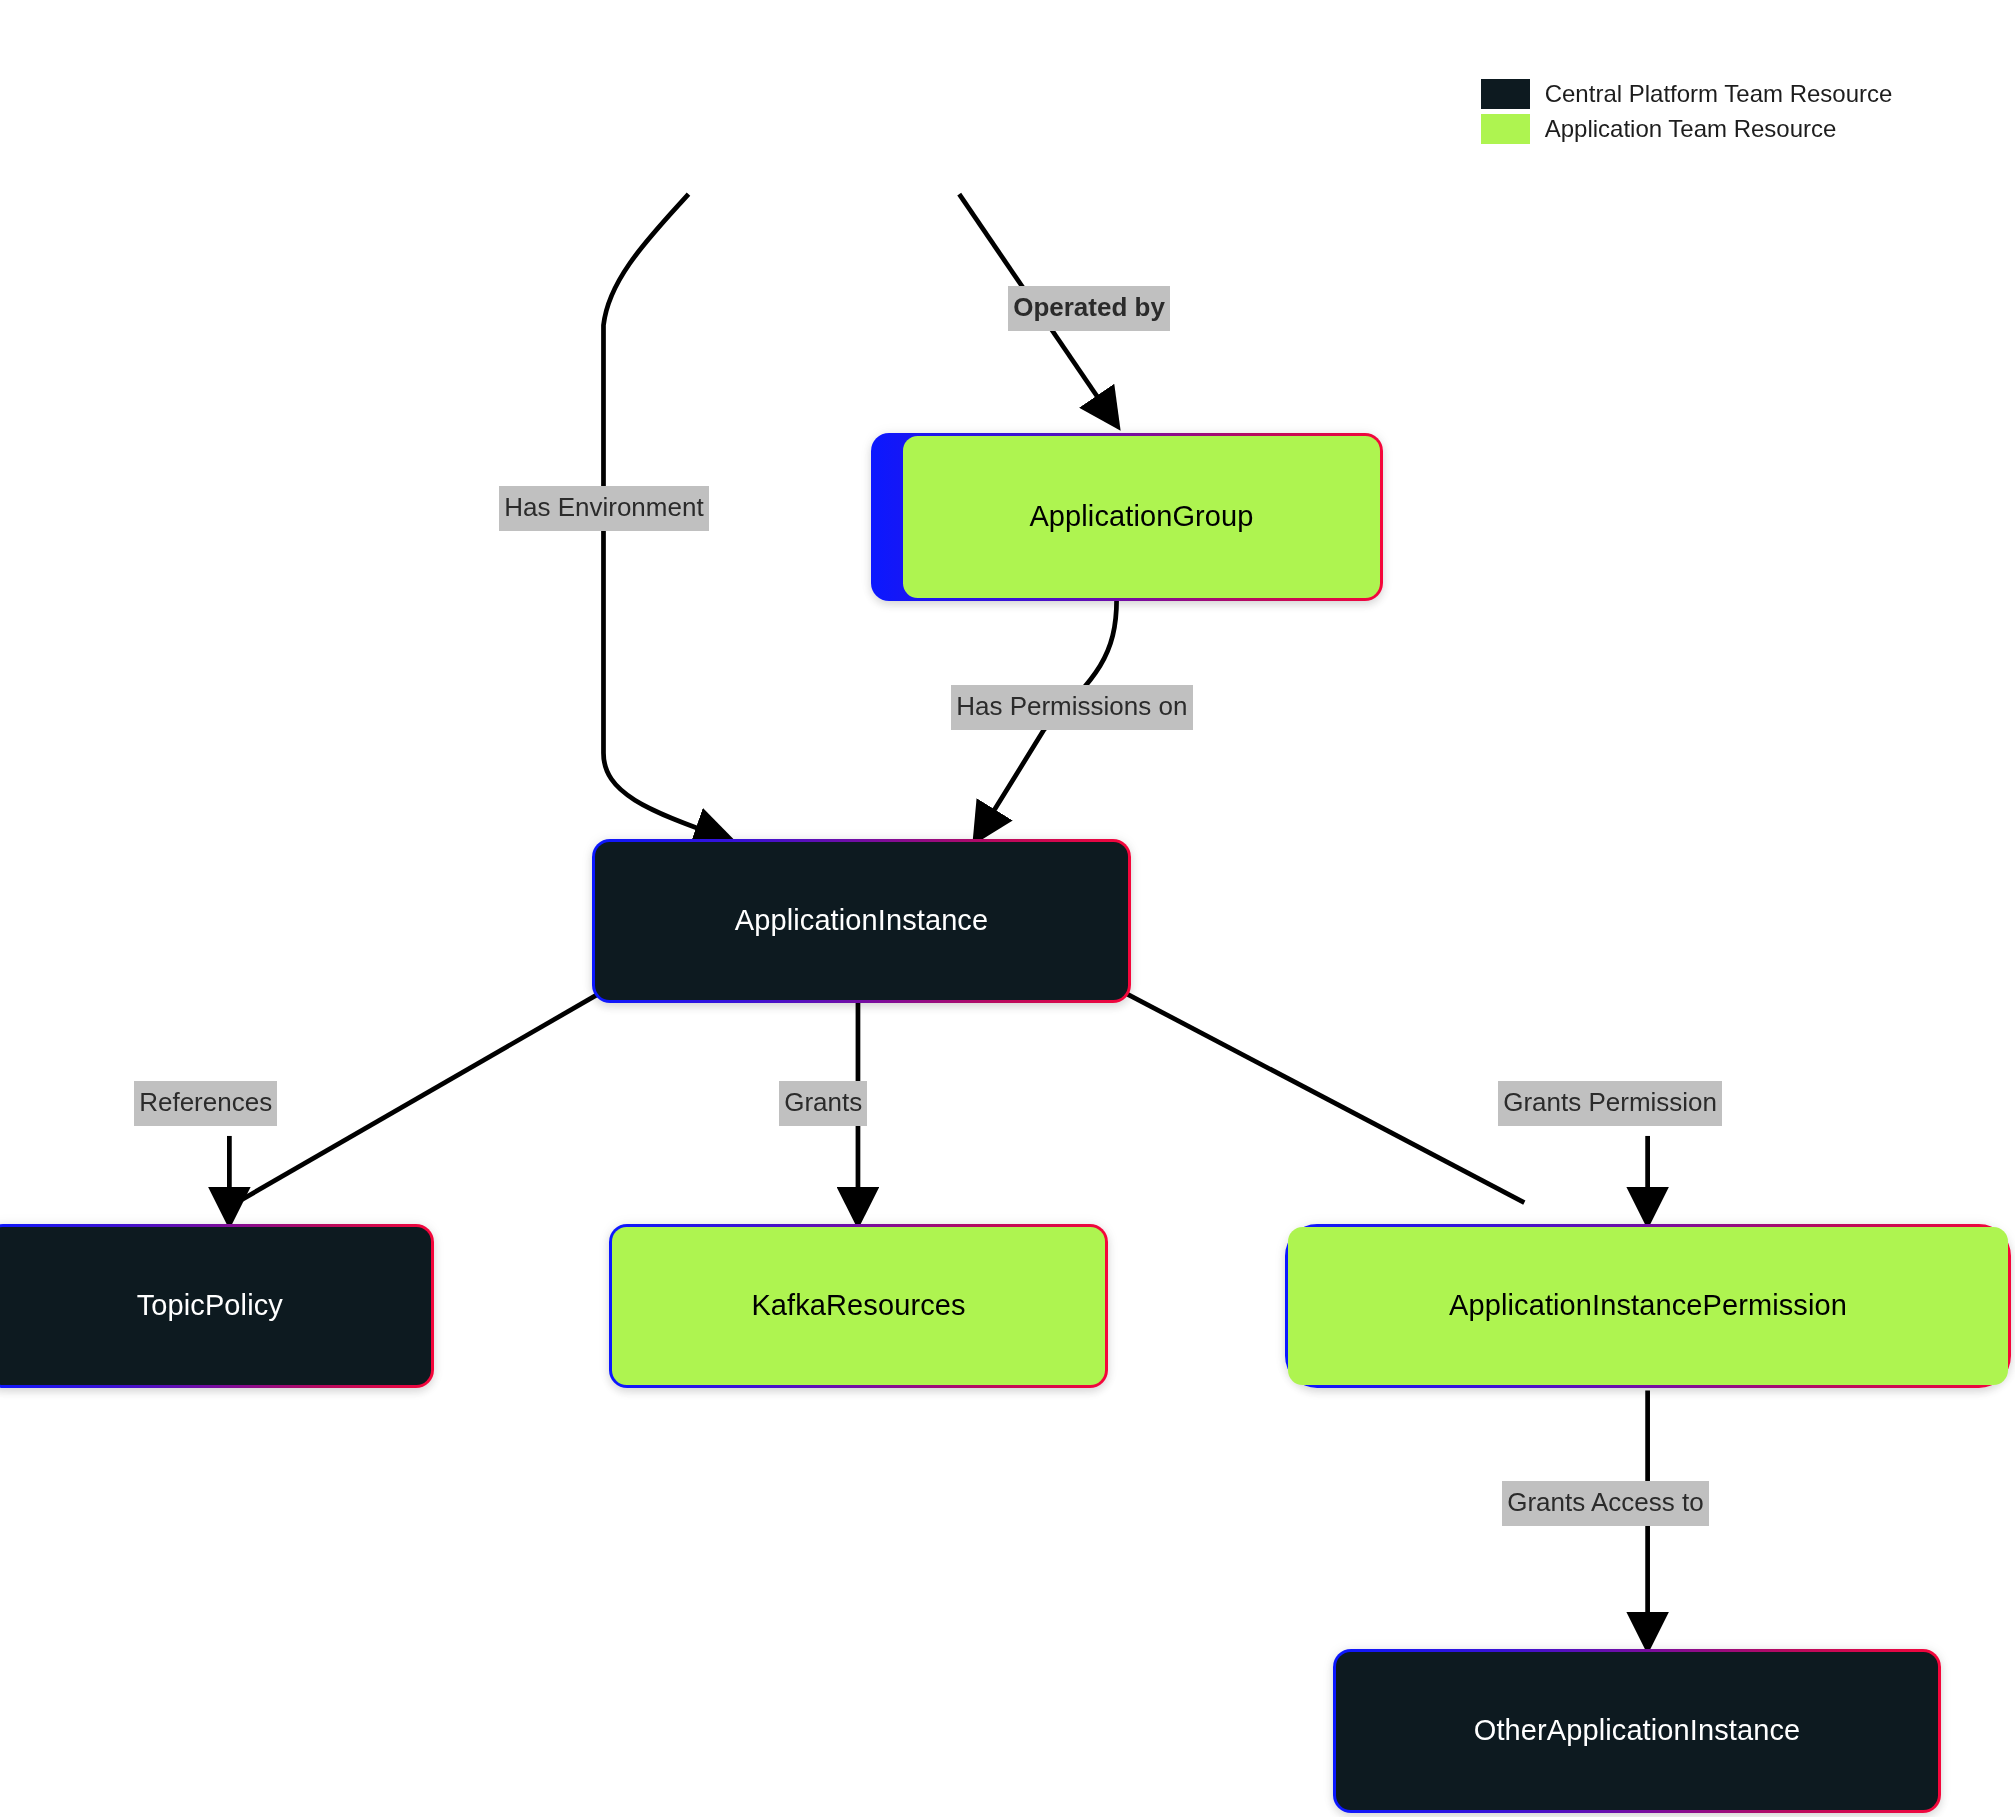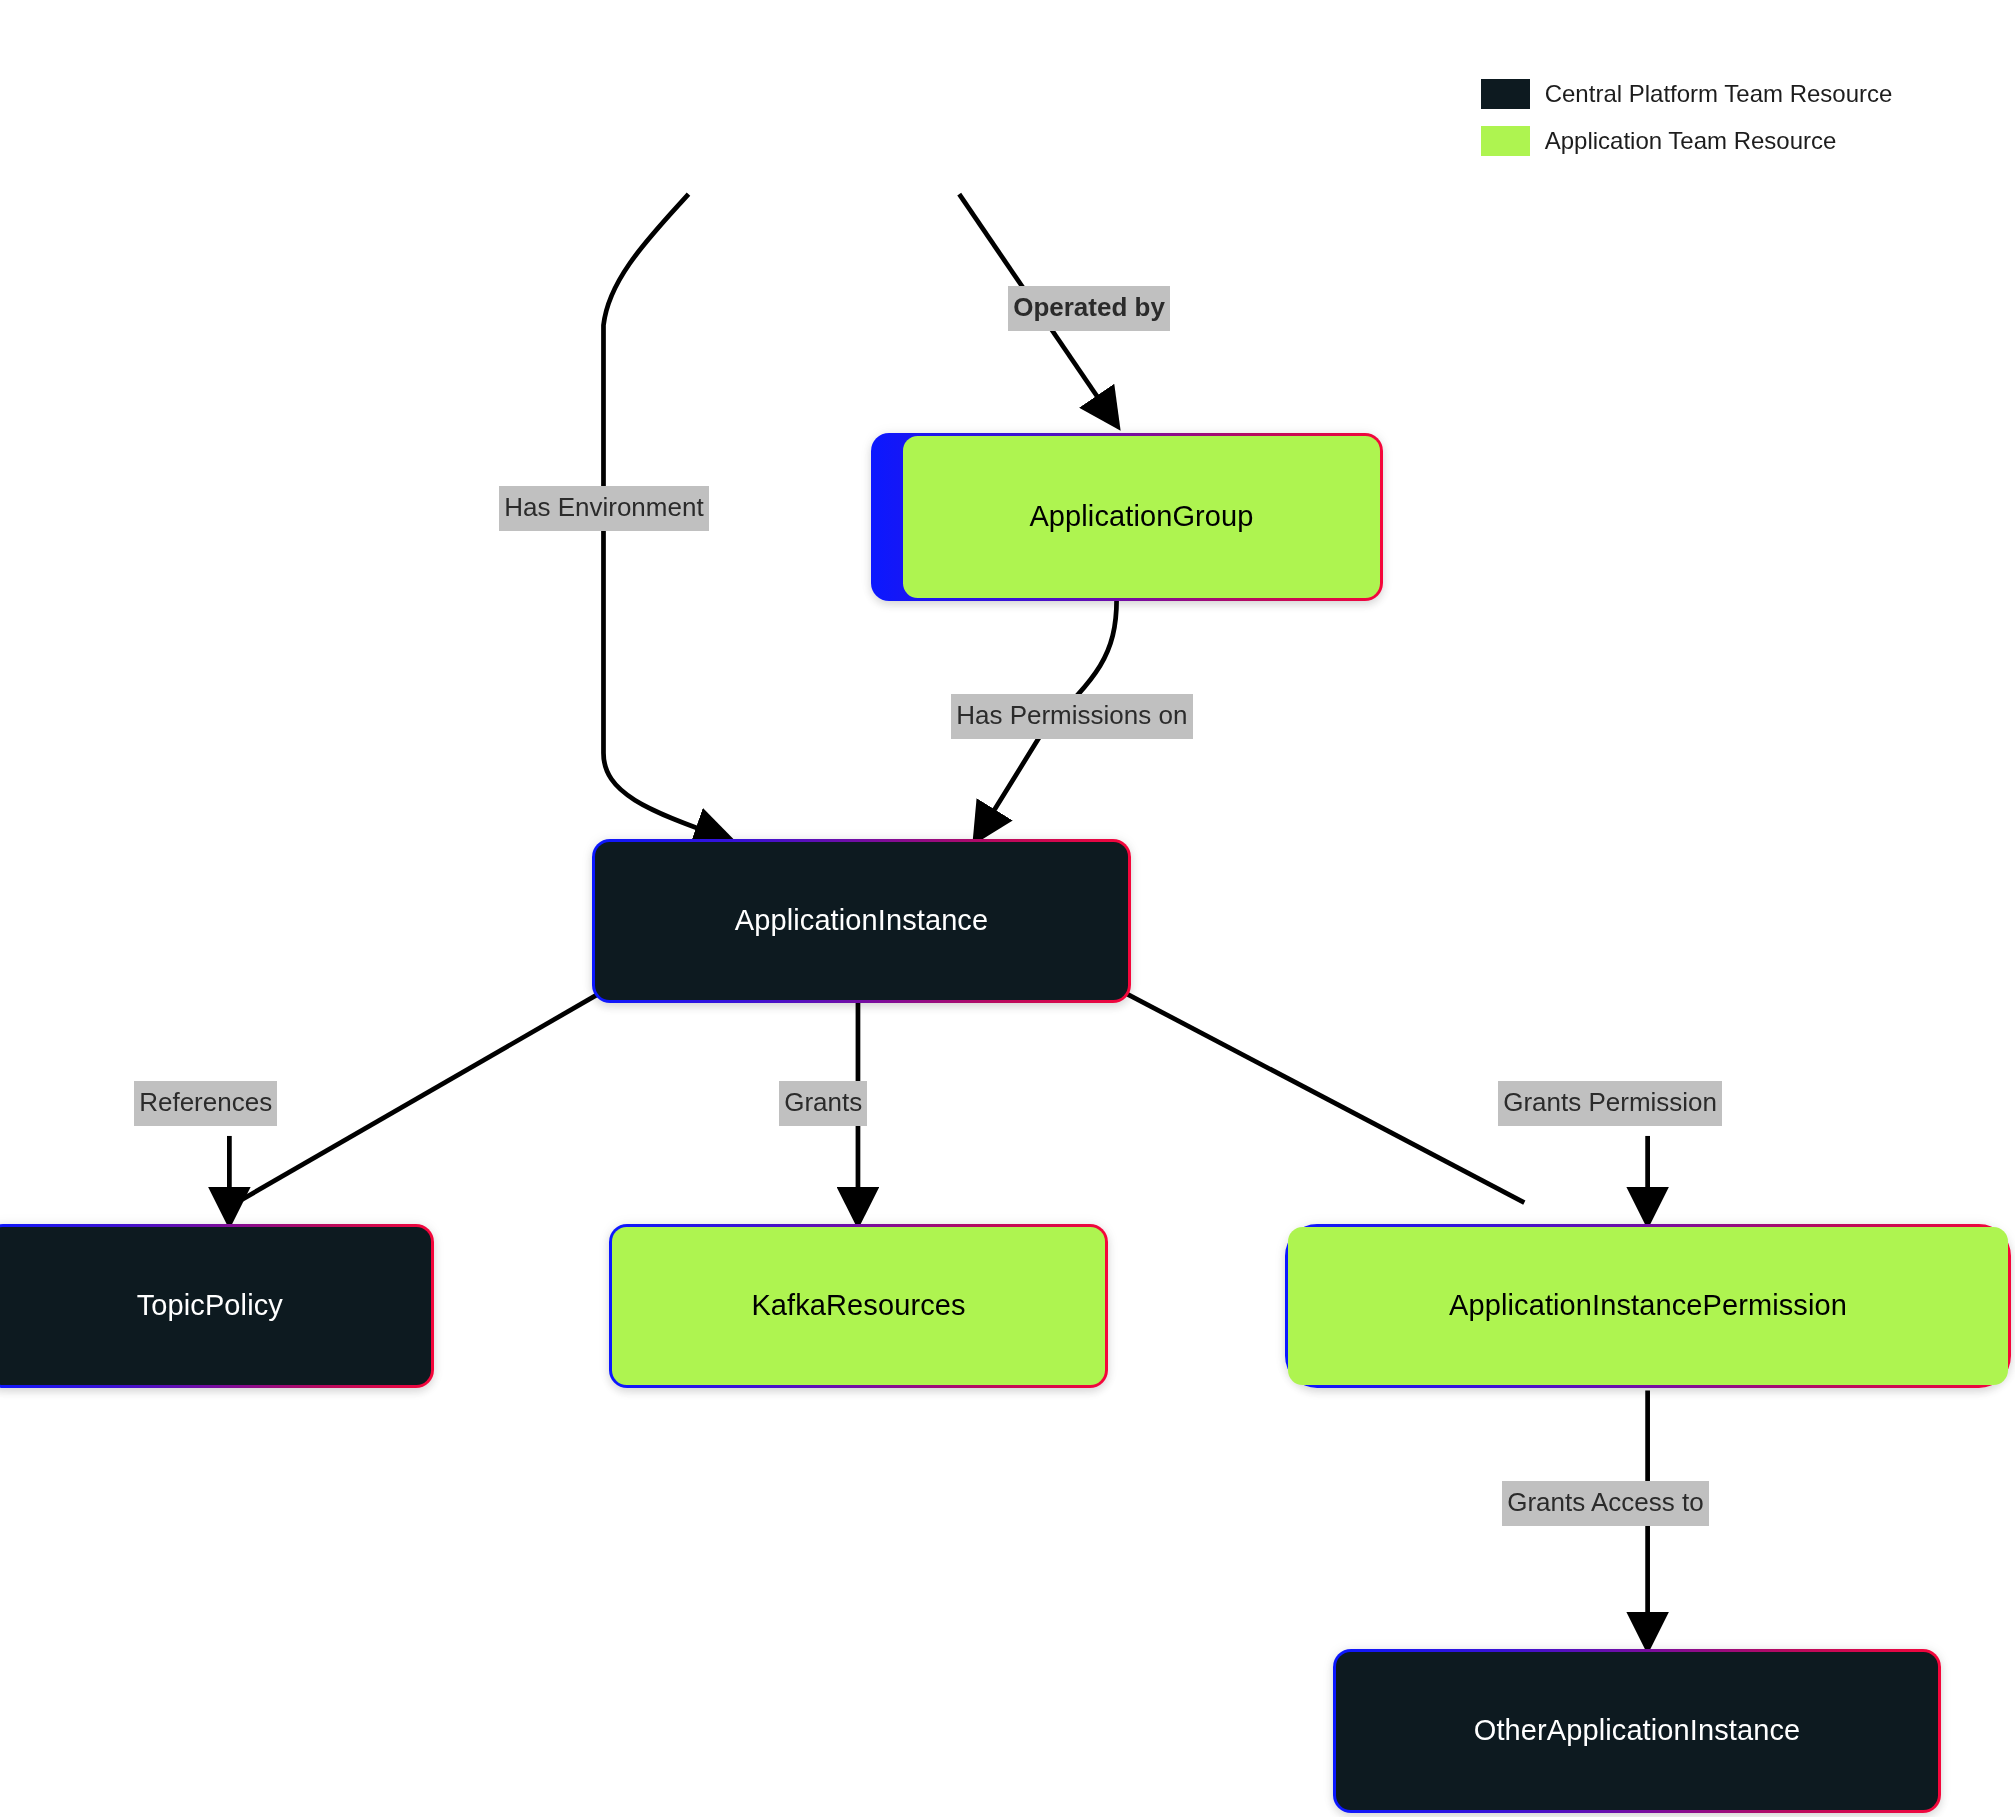--- a/index.html
+++ b/index.html
@@ -76,21 +76,21 @@
     padding: 8.4px 5.2px 10.5px 5.2px;
     white-space: nowrap;
     box-sizing: border-box;
   }
 
   
   #legend {
     position: absolute;
     display: flex;
     flex-direction: column;
-    gap: 17px;
+    gap: 5px;
   }
   .legend-row {
     display: flex;
     align-items: center;
     gap: 14.7px;
   }
   .legend-swatch {
     width: 49px;
     height: 30px;
     flex: 0 0 auto;
@@ -173,21 +173,21 @@
   </div>
 
   <div class="edge-label" style="left:457px; top:486px;margin-left:42px;">
     <span>Has Environment</span>
   </div>
 
   <div class="edge-label" style="left:1008px; top:286px;font-weight:bold;">
     <span>Operated by</span>
   </div>
 
-  <div class="edge-label" style="left:951px; top:685px;margin-top:9px;">
+  <div class="edge-label" style="left:951px; top:685px;">
     <span>Has Permissions on</span>
   </div>
 
   <div class="edge-label" style="left:134px; top:1081px;">
     <span>References</span>
   </div>
 
   <div class="edge-label" style="left:779px; top:1081px;">
     <span>Grants</span>
   </div>

